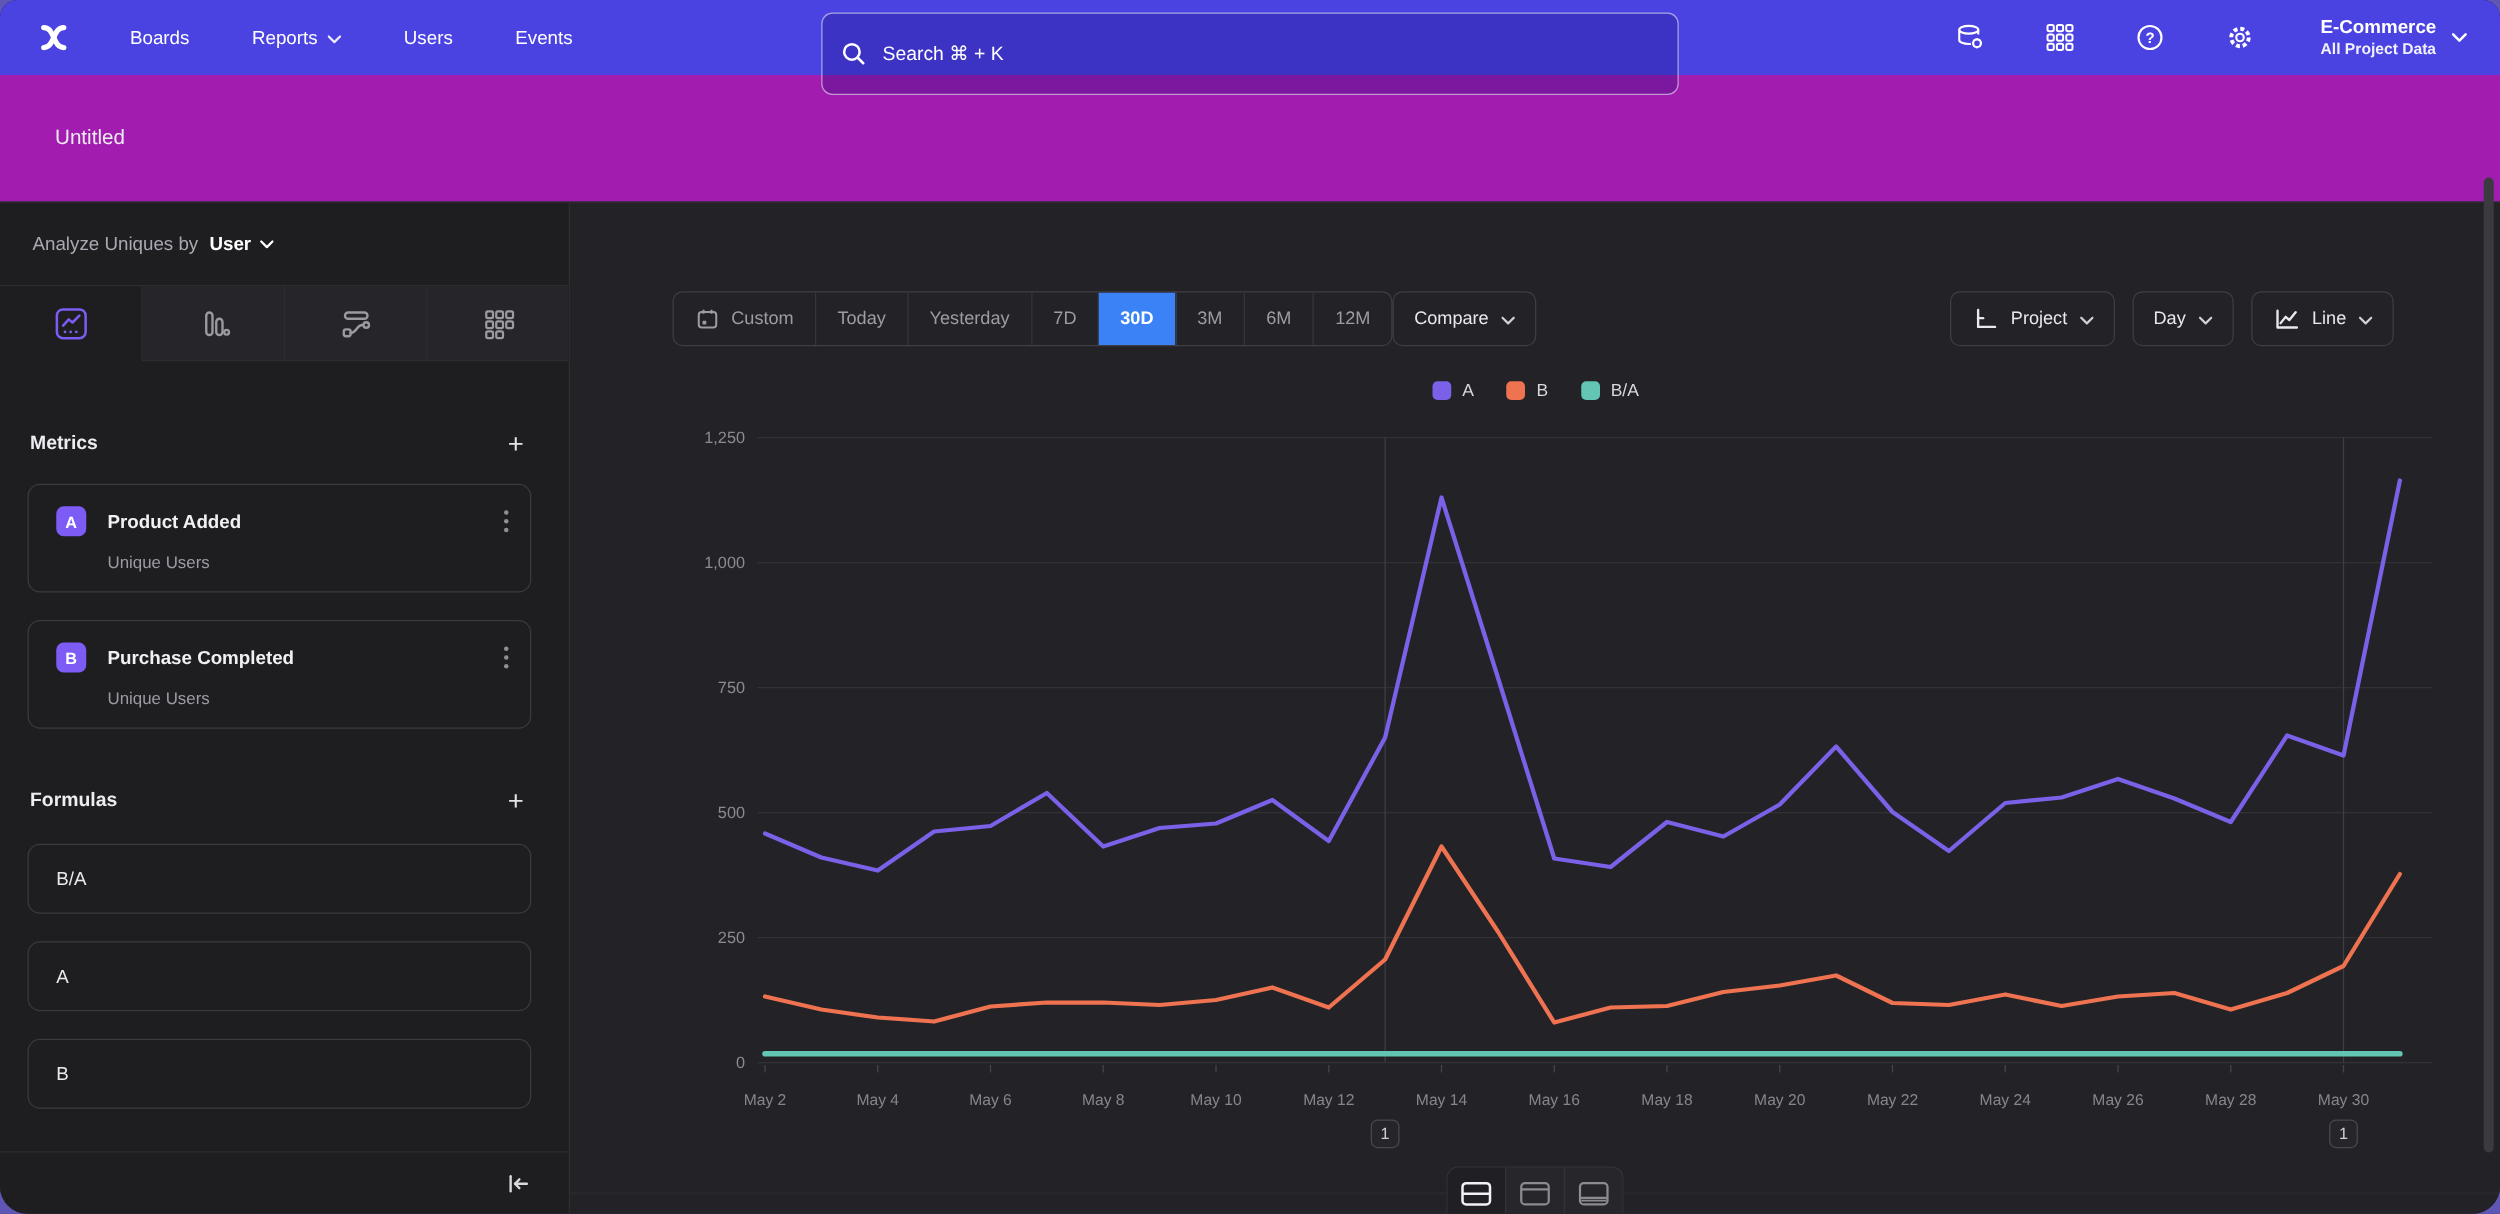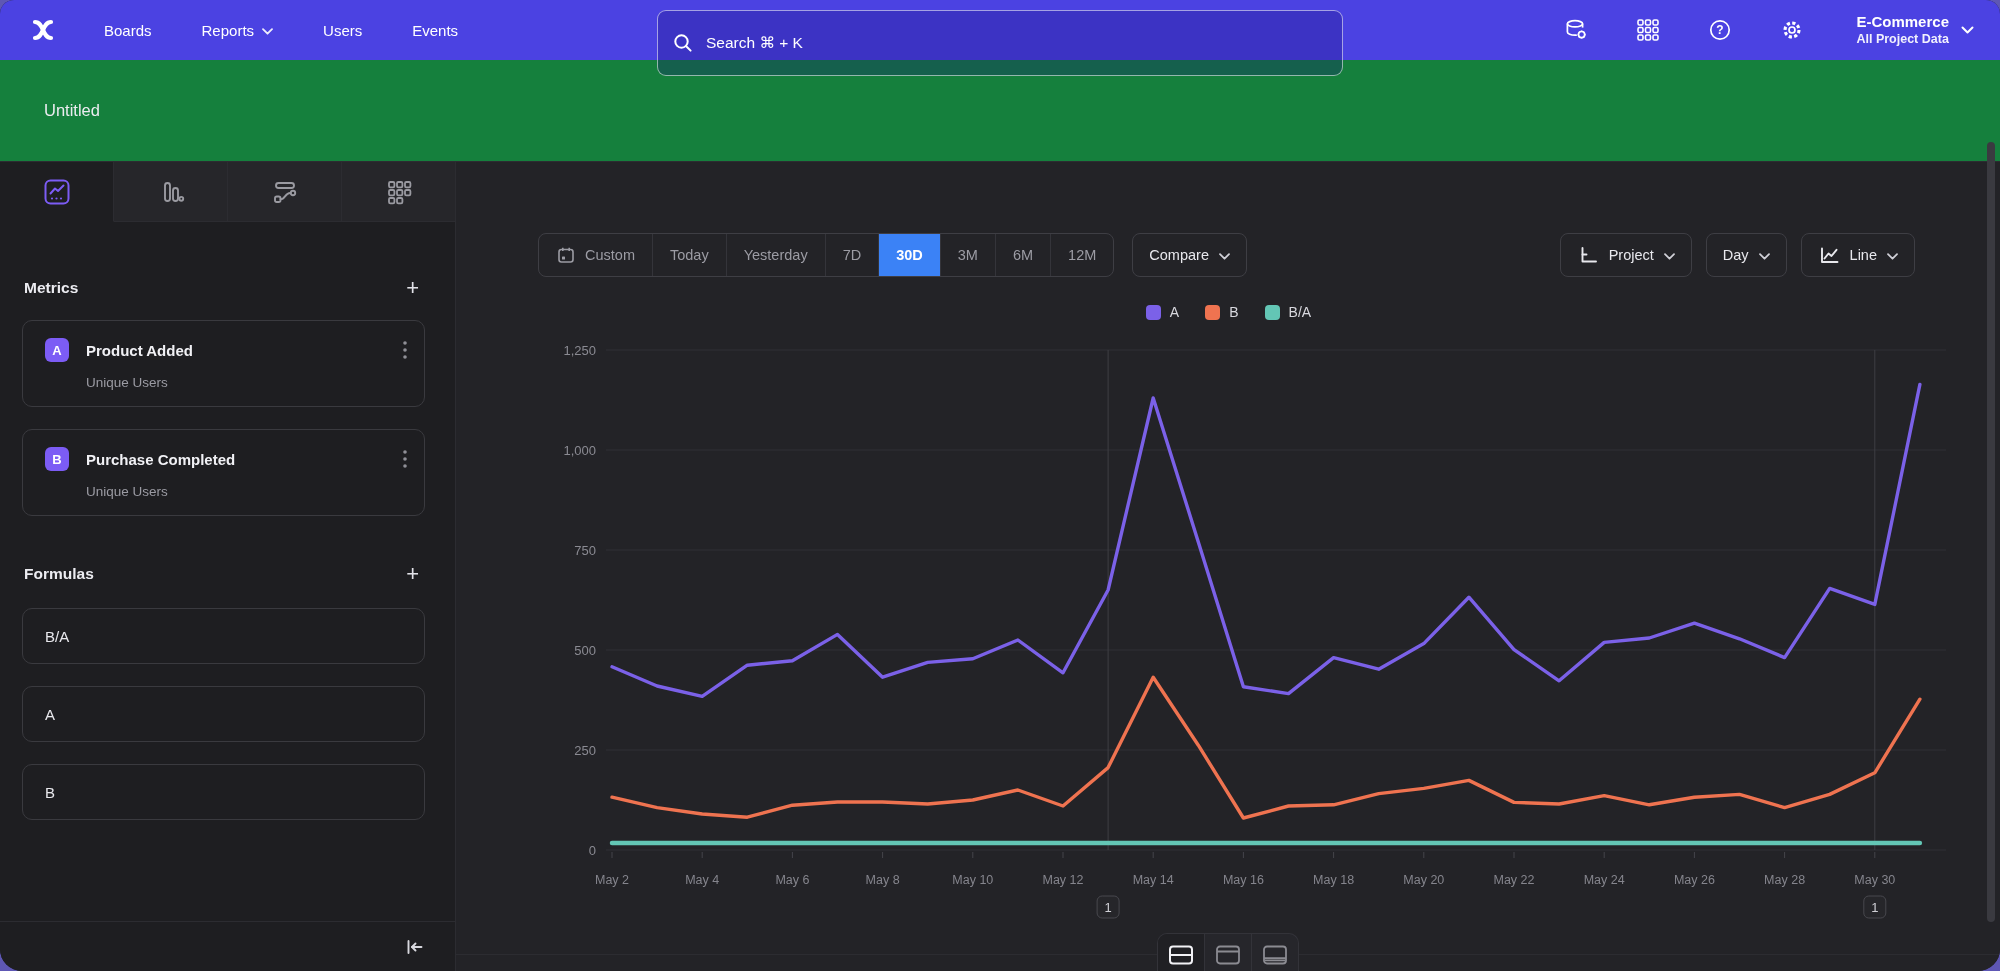--- a/index.html
+++ b/index.html
@@ -17,21 +17,21 @@
     background:rgba(22,14,120,.28);border:1.5px solid rgba(255,255,255,.55);border-radius:9px;
     display:flex;align-items:center;padding:12px 14px;gap:12px;color:#fff;font-size:15.5px;}
   .topnav-right{margin-left:auto;display:flex;align-items:center;gap:44px;}
   .topnav-right .tn-icon{width:28px;height:28px;display:flex;align-items:center;justify-content:center;cursor:pointer;}
   .project{display:flex;align-items:center;gap:12px;cursor:pointer;margin-left:6px;}
   .project-text{display:flex;flex-direction:column;line-height:1.25;}
   .project-name{color:#fff;font-weight:bold;font-size:15px;}
   .project-scope{color:rgba(255,255,255,.92);font-weight:bold;font-size:12.5px;}
 
   
-  .report-header{height:101px;display:flex;align-items:center;padding:0 44px;border-bottom:1px solid #2c2c31;background:#15803d;}
+  .report-header{height:101px;display:flex;align-items:center;padding:0 44px;border-bottom:1px solid #2c2c31;background:#a21caf;}
   .report-title{color:#ececf1;font-size:16.5px;}
   .header-actions{margin-left:auto;display:flex;align-items:center;gap:30px;}
   .hdr-icon{width:30px;height:30px;display:flex;align-items:center;justify-content:center;cursor:pointer;color:#d6d6dc;}
   .save-btn{width:64px;height:40px;background:#7a70ec;border:none;border-radius:8px;color:#fff;font-size:15px;
     font-family:inherit;cursor:pointer;margin-left:6px;}
 
   
   .content{display:flex;height:809px;}
   .sidebar{width:455px;flex:0 0 455px;border-right:1px solid #2c2c31;background:#1e1e21;display:flex;flex-direction:column;}
   .main{flex:1;position:relative;background:#232327;overflow:hidden;}
@@ -58,21 +58,21 @@
   .metric-sub{color:#9b9ba3;font-size:13.5px;margin:13px 0 0 41px;}
   .formula-card{margin-top:22px;height:54px;border:1px solid #3a3a3f;border-radius:10px;display:flex;align-items:center;
     padding-left:22px;color:#e8e8ed;font-size:15px;cursor:pointer;}
   .formula-card:first-of-type{margin-top:24px;}
   .sidebar-footer{height:49px;border-top:1px solid #2c2c31;display:flex;align-items:center;justify-content:flex-end;
     padding-right:26px;flex:0 0 auto;}
   .collapse-btn{width:30px;height:30px;display:flex;align-items:center;justify-content:center;cursor:pointer;color:#d8d8de;}
 
   
   .controls-row{position:absolute;top:71px;left:82px;right:85px;display:flex;justify-content:space-between;align-items:center;}
-  .ctrl-left{display:flex;align-items:flex-end;gap:18px;}
+  .ctrl-left{display:flex;align-items:flex-end;}
   .ctrl-right{display:flex;align-items:center;gap:14px;}
   .segmented{display:flex;align-items:stretch;height:44px;border:1px solid #3e3e44;border-radius:8px;overflow:hidden;box-sizing:border-box;}
   .seg-item{display:flex;align-items:center;gap:9px;padding:0 17px;font-size:14.5px;color:#9c9ca4;
     border-right:1px solid #34343a;cursor:pointer;white-space:nowrap;}
   .seg-item:last-child{border-right:none;}
   .seg-item.selected{background:#3b82f6;color:#fff;font-weight:bold;}
   .ctrl-btn{height:44px;box-sizing:border-box;border:1px solid #3e3e44;border-radius:8px;background:transparent;
     color:#e8e8ed;font-size:14.5px;font-family:inherit;display:flex;align-items:center;gap:10px;padding:0 16px;cursor:pointer;}
   .ctrl-btn .chev{margin-top:2px;color:#cfcfd6;}
 
@@ -183,20 +183,29 @@
     </div>
   </div>
 
   <div class="report-header">
     <span class="report-title">Untitled</span>
   </div>
 
   <div class="content">
 
     <div class="sidebar">
+      <div class="analyze-row">
+        <span class="analyze-label">Analyze Uniques by</span>
+        <span class="analyze-value">
+          <span>User</span>
+          <svg width="11" height="7" viewBox="0 0 11 7" fill="none">
+              <path d="M1 1.2 L5.5 5.7 L10 1.2" stroke="#fff" stroke-width="1.8" stroke-linecap="round" stroke-linejoin="round"></path>
+            </svg>
+        </span>
+      </div>
       <div class="tab-strip" id="tab-strip">
           <div class="side-tab selected">
             <span>
               <svg width="30" height="30" viewBox="0 0 30 30" fill="none" stroke="#7c5cf5" stroke-width="2">
                 <rect x="3.5" y="3.5" width="23" height="23" rx="5"></rect>
                 <path d="M8.5 16.5 L13 11.5 L16 14 L21.5 8.5" stroke-linecap="round" stroke-linejoin="round"></path>
                 <circle cx="10" cy="21.5" r="1.1" fill="#7c5cf5" stroke="none"></circle>
                 <circle cx="14.5" cy="21.5" r="1.1" fill="#7c5cf5" stroke="none"></circle>
                 <circle cx="19" cy="21.5" r="1.1" fill="#7c5cf5" stroke="none"></circle>
               </svg>

